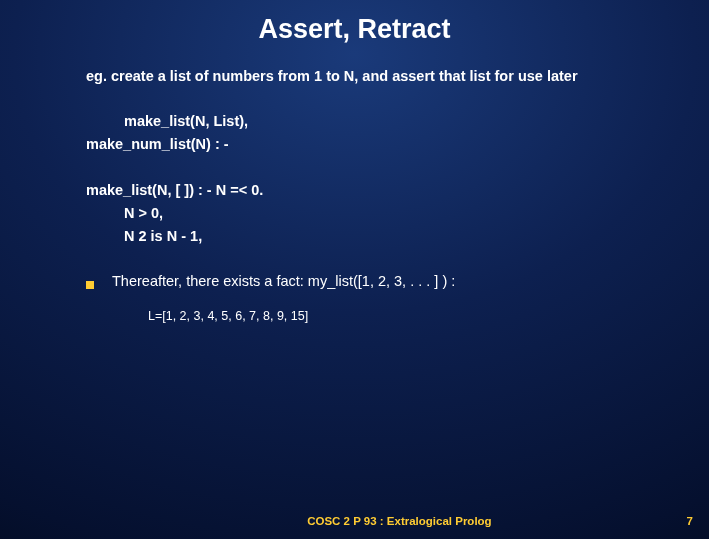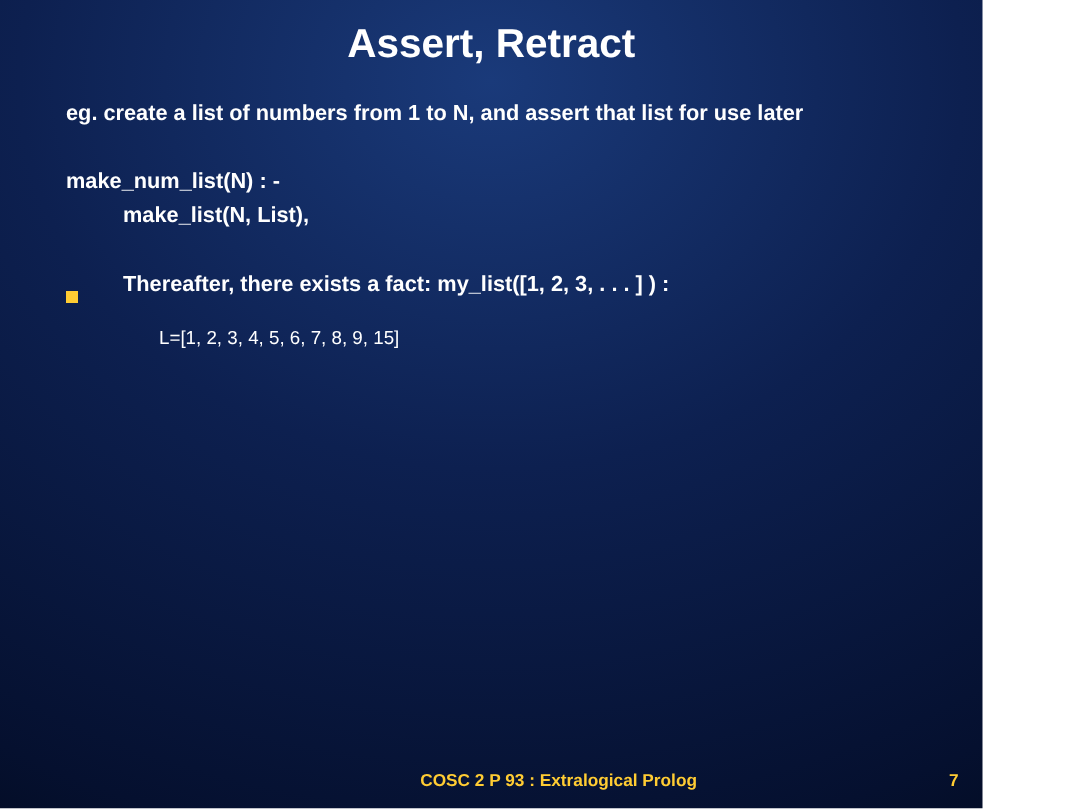--- a/index.html
+++ b/index.html
@@ -4,63 +4,63 @@
 <style>
   html, body {
     margin: 0;
     padding: 0;
     width: 719px;
     height: 539px;
     overflow: hidden;
     font-family: Arial, Helvetica, sans-serif;
   }
   .slide {
-    width: 655px;
+    width: 709px;
     height: 539px;
     background: radial-gradient(ellipse 120% 120% at 50% 10%, #1a3a7a 0%, #0d2050 40%, #05102f 80%, #000818 100%);
     position: relative;
     box-sizing: border-box;
     color: #ffffff;
   }
   .title {
     text-align: center;
     font-weight: bold;
     font-size: 27px;
     color: #ffffff;
     padding-top: 14px;
     padding-bottom: 6px;
   }
   .content {
     padding-left: 44px;
     padding-right: 30px;
     padding-top: 14px;
     font-size: 14.5px;
     line-height: 1.6;
+    margin-left: 42px;
   }
   .desc {
     font-weight: bold;
     margin-bottom: 22px;
   }
   .code-block {
     margin-bottom: 22px;
   }
   .code-line {
     font-weight: bold;
   }
   .indent {
     padding-left: 38px;
   }
   .bullet-row {
     display: flex;
-    align-items: flex-end;
+    align-items: center;
     margin-top: 22px;
     margin-bottom: 14px;
-    font-weight: bold;
+    font-weight: normal;
     font-size: 14.5px;
-    gap: 12px;
   }
   .bullet-square {
     width: 8px;
     height: 8px;
     background: #ffcc33;
     flex: 0 0 8px;
     margin-top: 7px;
     margin-right: 18px;
   }
   .example {
@@ -95,25 +95,28 @@
 
 <div class="slide">
 
   <div class="title">Assert, Retract</div>
 
   <div class="content">
 
     <div class="desc">eg. create a list of numbers from 1 to N, and assert that list for use later</div>
 
     <div class="code-block">
+      <div class="code-line indent">make_list(N, List),</div>
       <div class="code-line">make_num_list(N) : -</div>
-      <div class="code-line indent">make_list(N, List),</div>
     </div>
 
     <div class="code-block">
+      <div class="code-line">make_list(N, [ ]) : - N =&lt; 0.</div>
+      <div class="code-line indent">N &gt; 0,</div>
+      <div class="code-line indent">N 2 is N - 1,</div>
     </div>
 
     <div class="bullet-row">
       <div class="bullet-square"></div>
       <div>Thereafter, there exists a fact:   my_list([1, 2, 3, . . . ] ) :</div>
     </div>
 
     <div class="example">
       <div>L=[1, 2, 3, 4, 5, 6, 7, 8, 9, 15]</div>
     </div>

